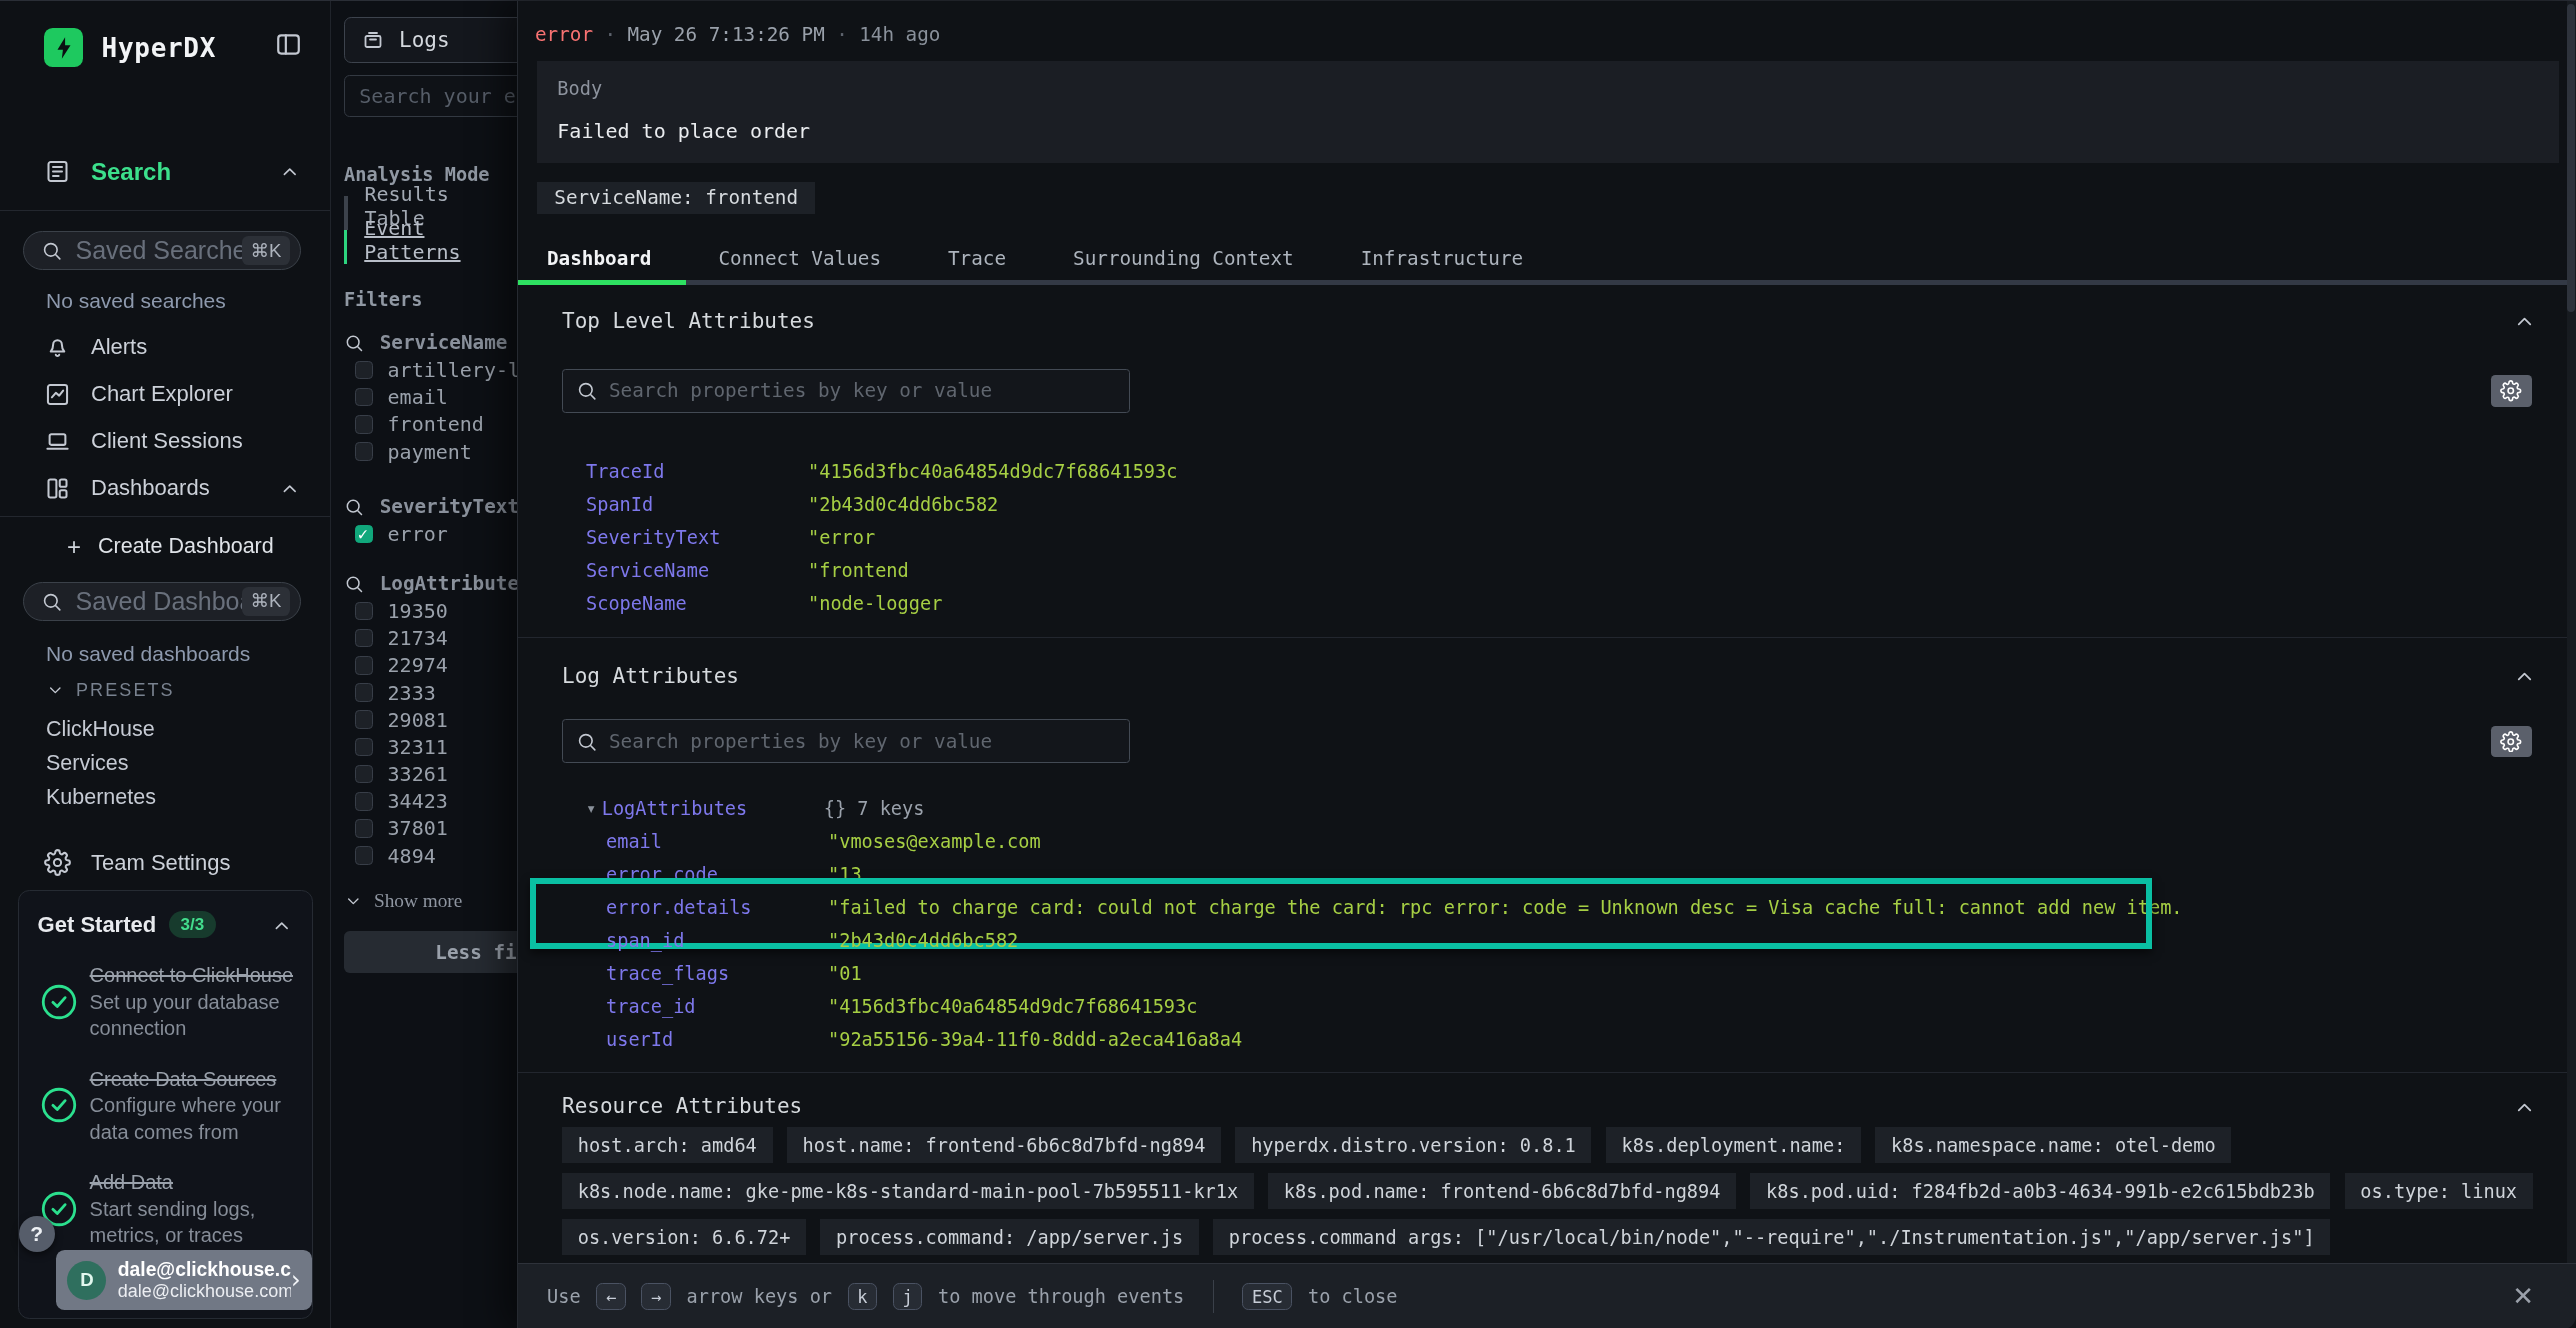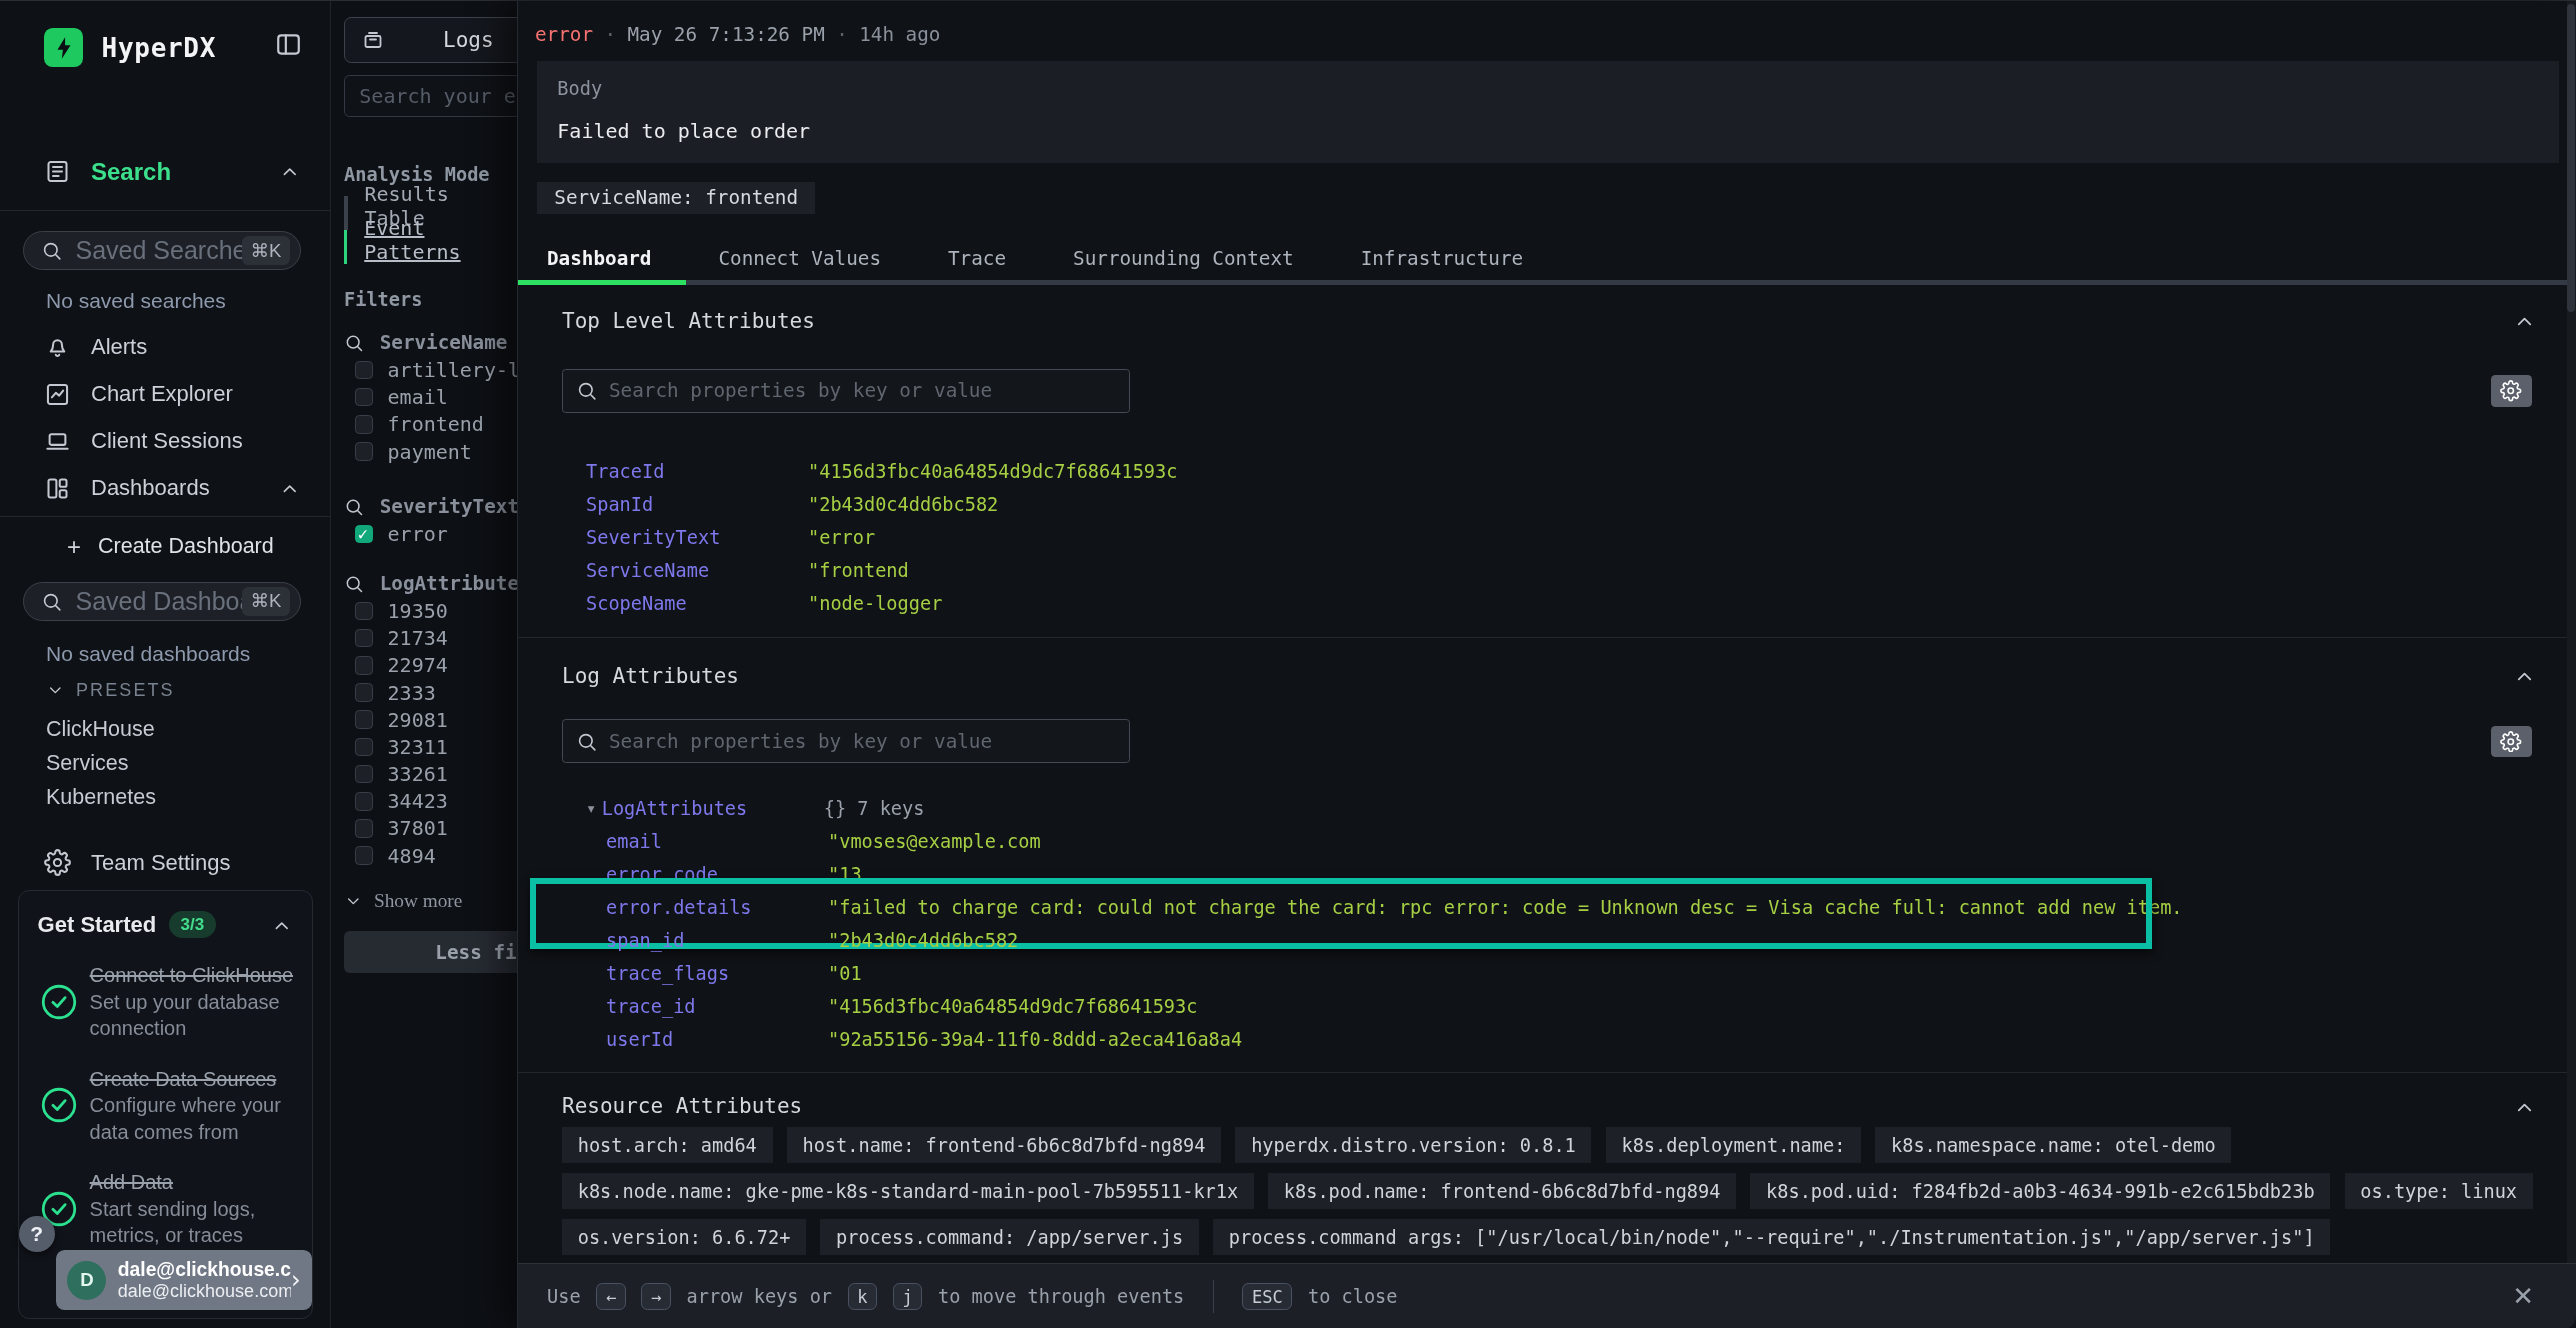--- a/index.html
+++ b/index.html
@@ -49,21 +49,21 @@
   .help-fab { position:absolute; left:18.6px; top:1215px; width:36px; height:36px; border-radius:50%; background:#565d6a; color:#eef1f5; font-size:21px; font-weight:bold; display:flex; align-items:center; justify-content:center; box-shadow:0 2.9px 7.2px rgba(0,0,0,.5); }
   .user-chip { position:absolute; left:56px; top:1249px; width:256px; height:60px; border-radius:8.6px; background:rgba(138,146,160,0.80); display:flex; align-items:center; padding:0 11.4px; }
   .avatar { width:39px; height:39px; border-radius:50%; background:#2f6f5e; color:#e2f7ee; font-size:18.6px; font-weight:bold; display:flex; align-items:center; justify-content:center; }
   .user-texts { margin-left:11.4px; flex:1; overflow:hidden; }
   .user-name { color:#ffffff; font-size:19.3px; font-weight:bold; white-space:nowrap; }
   .user-sub { color:#eceef2; font-size:18px; white-space:nowrap; }
   .user-chev { color:#f2f4f7; font-size:24px; font-family:"DejaVu Sans", sans-serif; }
 
   
   .filter-panel { position:absolute; left:331px; top:0; width:186px; height:1328px; background:#0d1015; overflow:hidden; }
-  .src-btn { position:absolute; left:13px; top:15.7px; width:232px; height:46px; border:1.1px solid #3d434d; background:#14171d; border-radius:7.2px; display:flex; align-items:center; padding:0 15.7px; color:#d4d8de; font-size:21px;gap:44px; }
+  .src-btn { position:absolute; left:13px; top:15.7px; width:232px; height:46px; border:1.1px solid #3d434d; background:#14171d; border-radius:7.2px; display:flex; align-items:center; padding:0 15.7px; color:#d4d8de; font-size:21px; }
   .src-btn .txt { margin-left:14.3px; }
   .evt-search { position:absolute; left:13px; top:74px; width:232px; height:42px; border:1.1px solid #333942; background:#0f1217; border-radius:5.7px; color:#565d68; font-size:20px; padding:0 14.3px; font-family:"DejaVu Sans Mono", monospace; outline:none; }
   .evt-search::placeholder { color:#565d68; }
   .fp-label { position:absolute; left:13px; color:#9098a3; font-size:18.6px; font-weight:bold; }
   .mode-list { position:absolute; left:13px; top:195px; }
   .mode-item { display:flex; align-items:flex-end; height:34px; }
   .mode-bar { width:3.6px; height:34px; background:#3c424b; margin-right:17px; }
   .mode-item.active .mode-bar { background:#2dd47f; }
   .mode-item .txt { color:#a3aab4; font-size:20px; }
   .mode-item.active .txt { color:#b8bec8;text-decoration:underline; }

